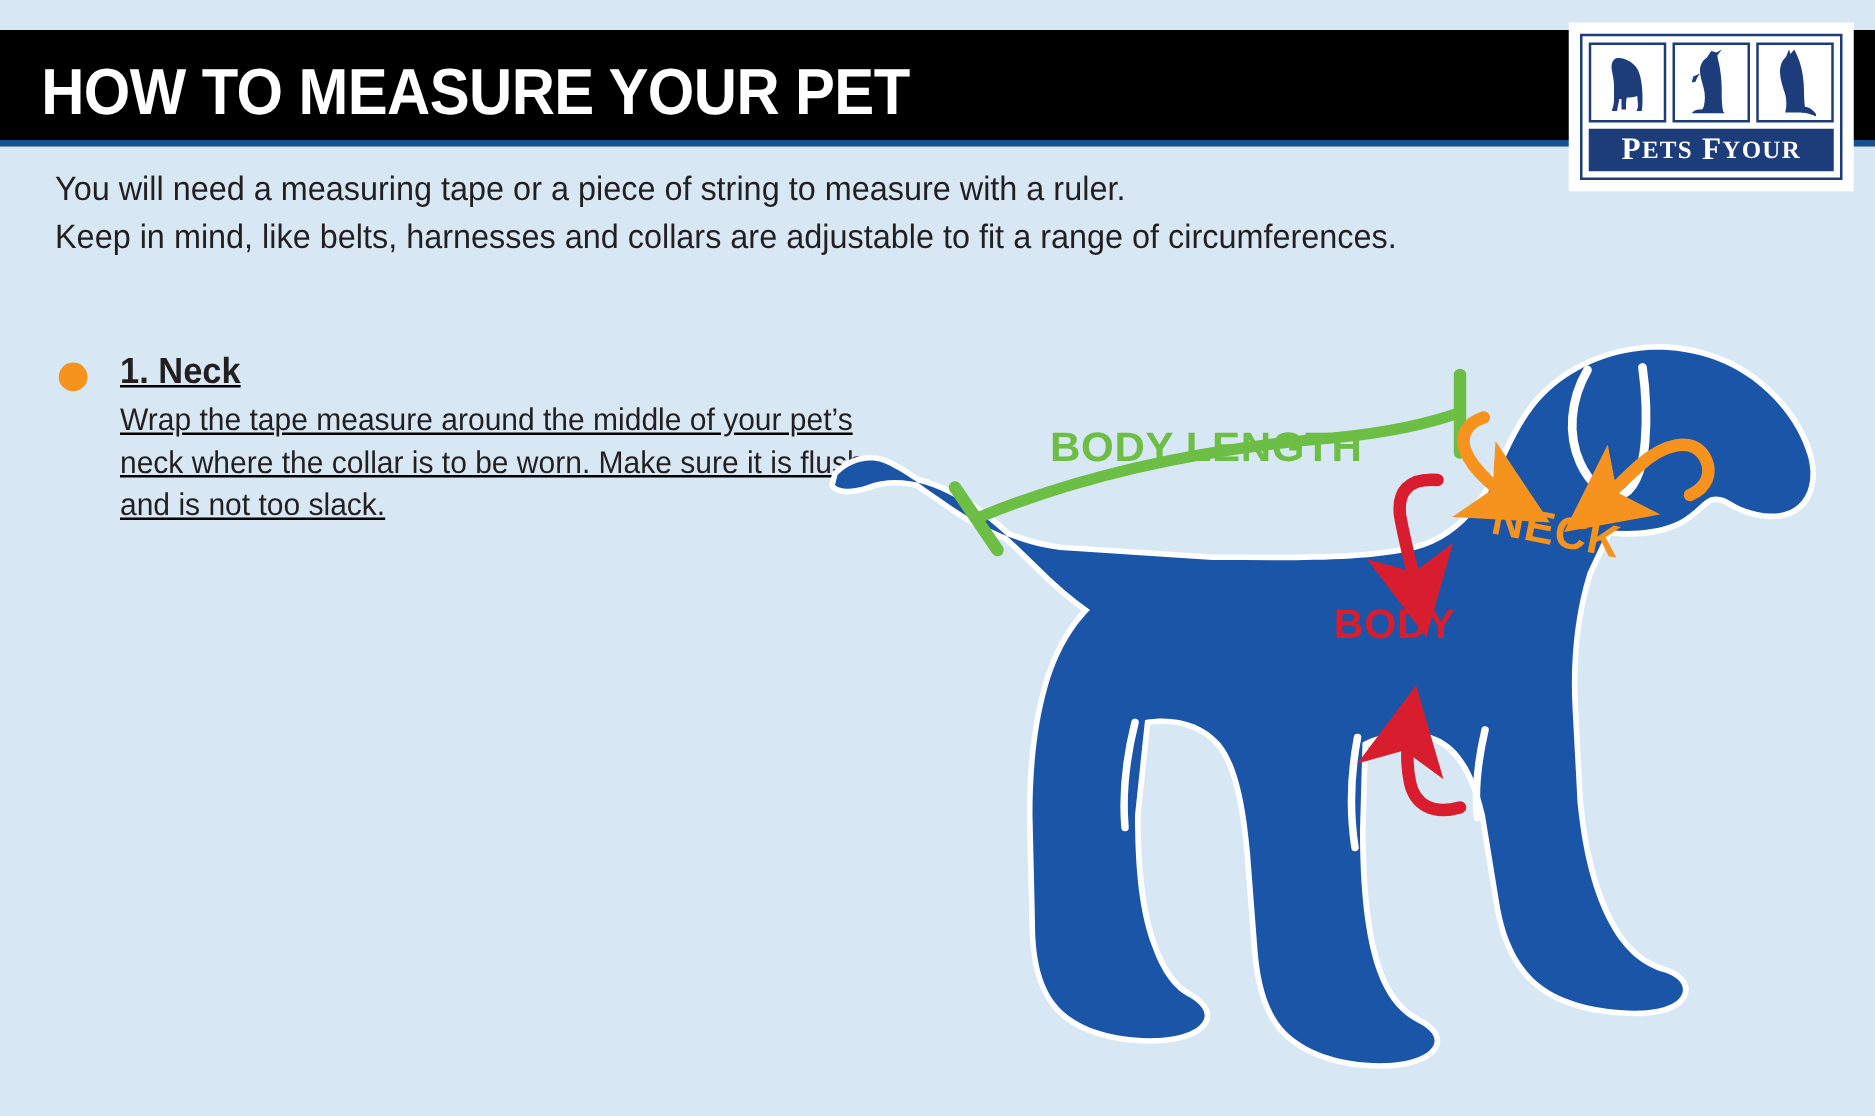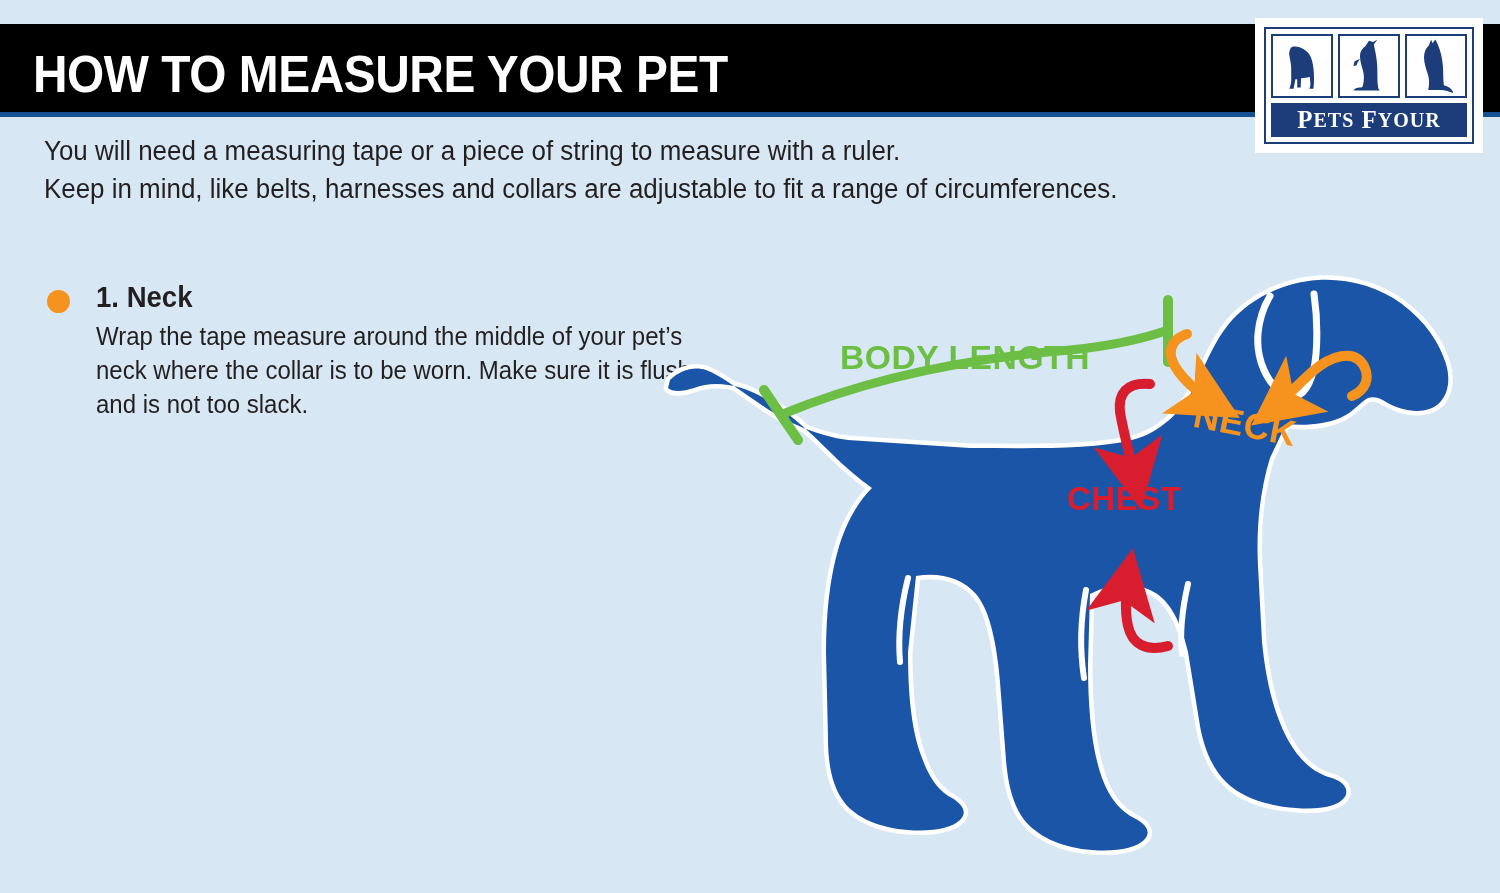--- a/index.html
+++ b/index.html
@@ -108,21 +108,21 @@
   }
   #intro div { white-space: nowrap; }
 
   
   #steps {
     position: absolute;
     left: 44px;
     top: 281px;
     width: 640px;
   }
-  .step { position: relative; padding-left: 52px; margin-bottom: 50px; }
+  .step { position: relative; padding-left: 52px; margin-bottom: 50px; text-decoration: underline; }
   .step-bullet {
     position: absolute;
     left: 3px;
     top: 9px;
     width: 23px;
     height: 23px;
     border-radius: 50%;
   }
   .step-heading {
     font-family: "Liberation Sans Narrow", "Liberation Sans", sans-serif;
@@ -379,16 +379,16 @@
       </g>
 
       <g>
         <path fill="none" stroke="#d81e2e" stroke-width="10" stroke-linecap="round" marker-end="url(#arrowRed)" d="M510 172 C486 170 478 182 480 200 C484 224 492 250 498 282"></path>
         <path fill="none" stroke="#d81e2e" stroke-width="10" stroke-linecap="round" marker-end="url(#arrowRed)" d="M528 434 C506 440 492 432 488 414 C484 396 486 374 490 352"></path>
       </g>
     </svg>
 
     <div class="meas-label" id="label-body-length" style="position: absolute; left: 200px; top: 127px; color: rgb(108, 190, 69);">BODY LENGTH</div>
     <div class="meas-label" id="label-neck" style="position: absolute; left: 558px; top: 182px; color: rgb(245, 147, 30);">NECK</div>
-    <div class="meas-label" id="label-chest" style="position: absolute; left: 427px; top: 268px; color: rgb(216, 30, 46);">CHEST</div>
+    <div class="meas-label" id="label-chest" style="position: absolute; left: 427px; top: 268px; color: rgb(216, 30, 46);">BODY</div>
   </div>
 
 </div>
 
 </body></html>

